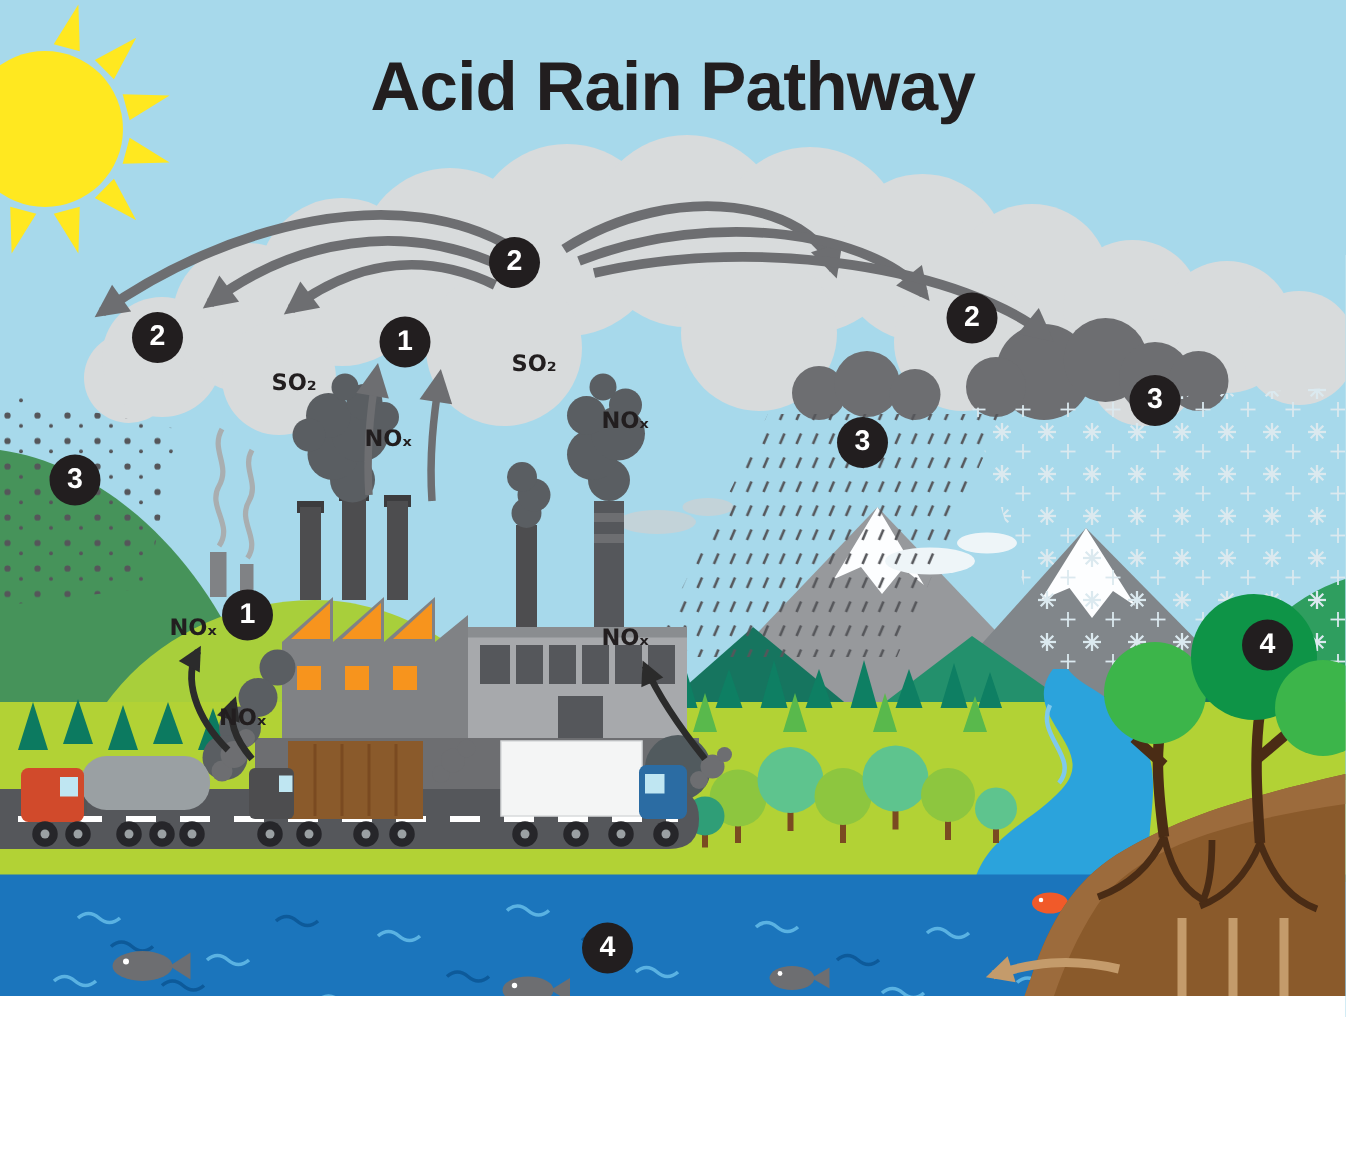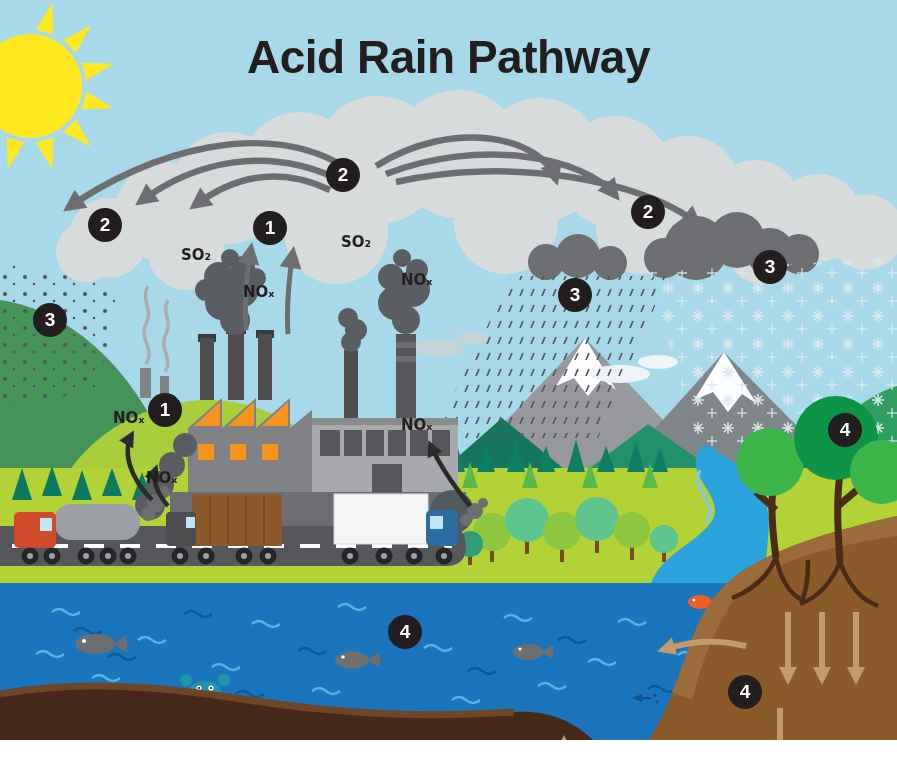--- a/index.html
+++ b/index.html
@@ -1,17 +1,17 @@
 <!DOCTYPE html>
 <html><head>
 <meta charset="utf-8">
 <style>
   * { margin:0; padding:0; box-sizing:border-box; }
   body { background:#ffffff; }
-  .stage { position:relative; width:897px; height:740px; overflow:hidden;
+  .stage { position:relative; width:897px; height:664px; overflow:hidden;
            background:#a7d9eb; font-family:"Liberation Sans", sans-serif; }
   .scene { position:absolute; left:0; top:0; width:897px; height:781px; }
   .title { position:absolute; top:30px; left:0; width:100%; text-align:center;
            font-size:46px; font-weight:bold; color:#221e1f; letter-spacing:-0.5px; }
   .badge { position:absolute; width:34px; height:34px; border-radius:50%;
            background:#221e1f; color:#ffffff; display:flex; align-items:center;
            justify-content:center; font-size:19px; font-weight:bold; }
   .chem  { position:absolute; font-weight:bold; font-size:15px; color:#221e1f;
            font-family:"DejaVu Sans","Liberation Sans",sans-serif; white-space:nowrap; }
 </style>

